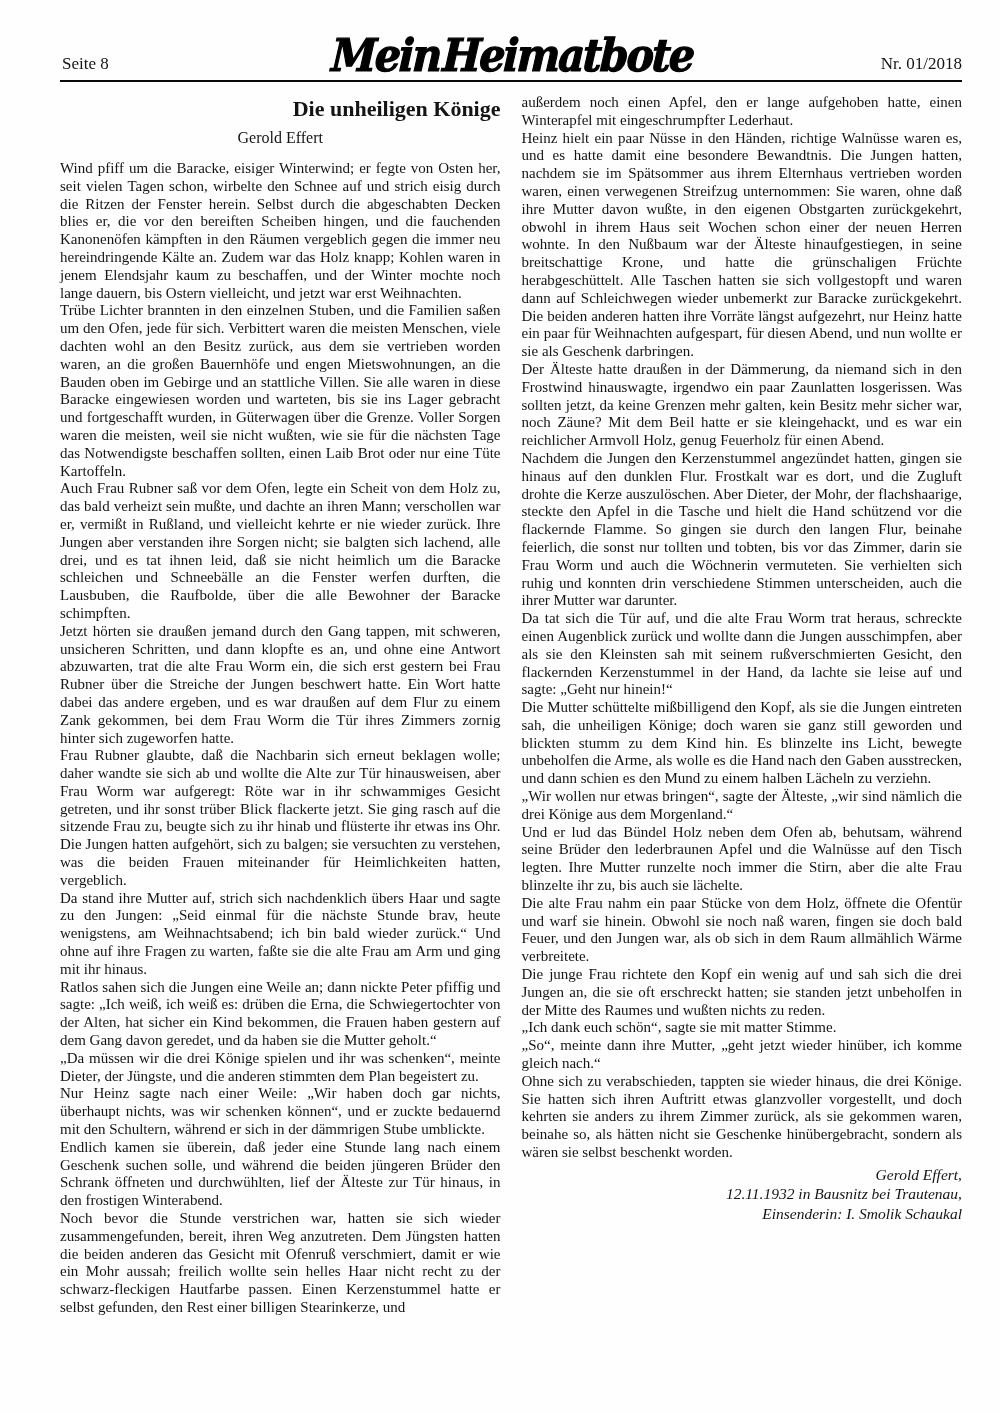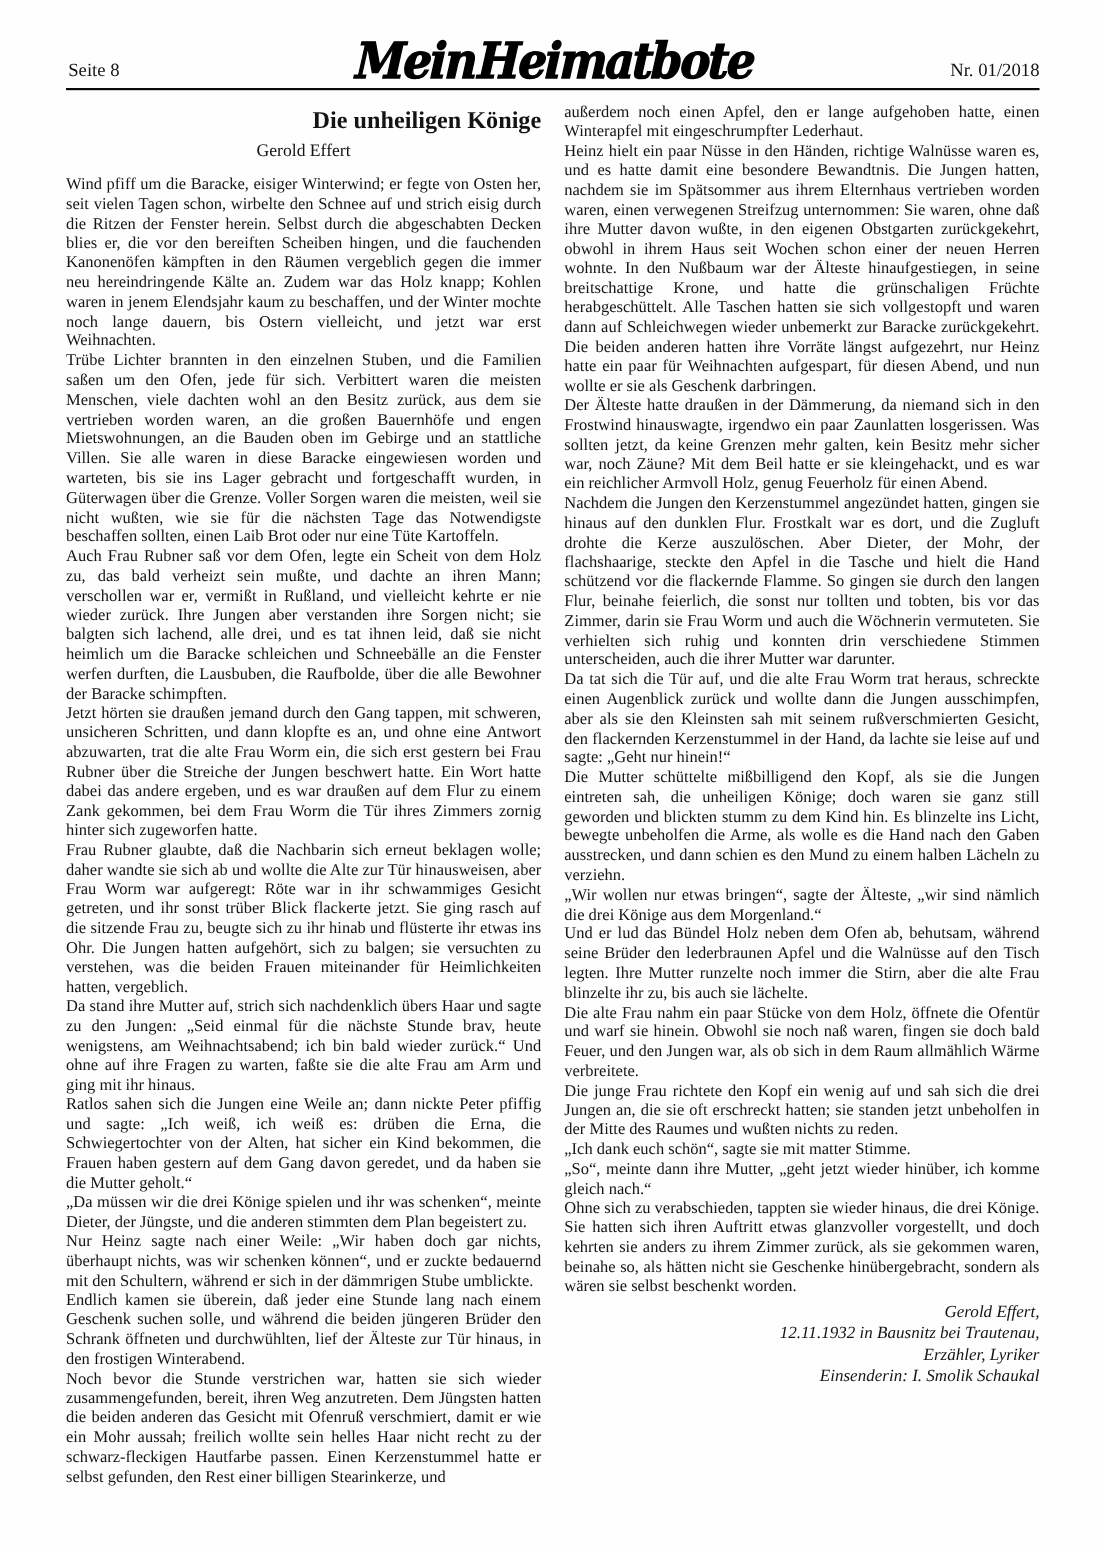--- a/index.html
+++ b/index.html
@@ -4,21 +4,21 @@
 <style>
   html, body { margin: 0; padding: 0; background: #e8e8e8; }
   .page {
     position: relative;
     width: 1000px;
     height: 1412px;
     margin: 0 auto;
     background: #fefefe;
     color: #141414;
     box-sizing: border-box;
-    padding: 20px 55px 0 60px;
+    padding: 20px 38px 0 60px;
     overflow: hidden;
     font-family: "Liberation Serif", serif;
   }
   
   .header {
     position: relative;
     height: 60px;
     border-bottom: 2px solid #0a0a0a;
   }
   .page-label {
@@ -129,20 +129,19 @@
           <p>Und er lud das Bündel Holz neben dem Ofen ab, behutsam, während seine Brüder den lederbraunen Apfel und die Walnüsse auf den Tisch legten. Ihre Mutter runzelte noch immer die Stirn, aber die alte Frau blinzelte ihr zu, bis auch sie lächelte.</p>
           <p>Die alte Frau nahm ein paar Stücke von dem Holz, öffnete die Ofentür und warf sie hinein. Obwohl sie noch naß waren, fingen sie doch bald Feuer, und den Jungen war, als ob sich in dem Raum allmählich Wärme verbreitete.</p>
           <p>Die junge Frau richtete den Kopf ein wenig auf und sah sich die drei Jungen an, die sie oft erschreckt hatten; sie standen jetzt unbeholfen in der Mitte des Raumes und wußten nichts zu reden.</p>
           <p>„Ich dank euch schön“, sagte sie mit matter Stimme.</p>
           <p>„So“, meinte dann ihre Mutter, „geht jetzt wieder hinüber, ich komme gleich nach.“</p>
           <p>Ohne sich zu verabschieden, tappten sie wieder hinaus, die drei Könige. Sie hatten sich ihren Auftritt etwas glanzvoller vorgestellt, und doch kehrten sie anders zu ihrem Zimmer zurück, als sie gekommen waren, beinahe so, als hätten nicht sie Geschenke hinübergebracht, sondern als wären sie selbst beschenkt worden.</p>
         </div>
       <div class="footer-lines">
           <div>Gerold Effert,</div>
           <div>12.11.1932 in Bausnitz bei Trautenau,</div>
-          <div>Erzähler, Lyriker</div>
           <div>Einsenderin: I. Smolik Schaukal</div>
         </div>
     </div>
 
   </div>
 
 </div>
 
 </body></html>

